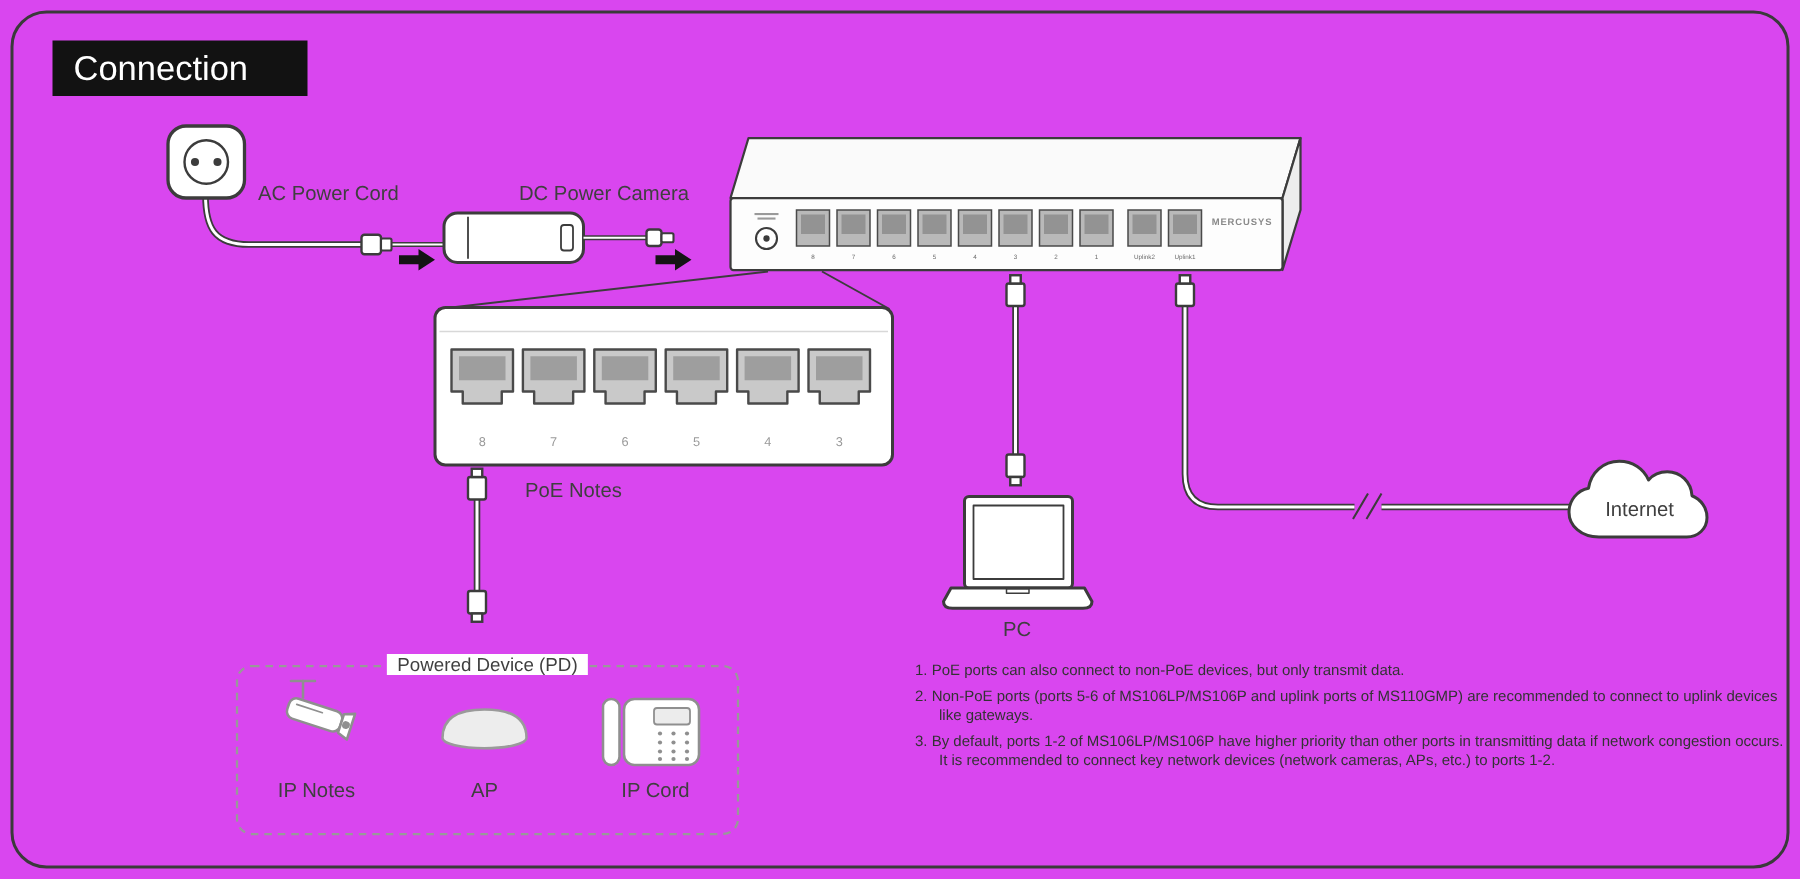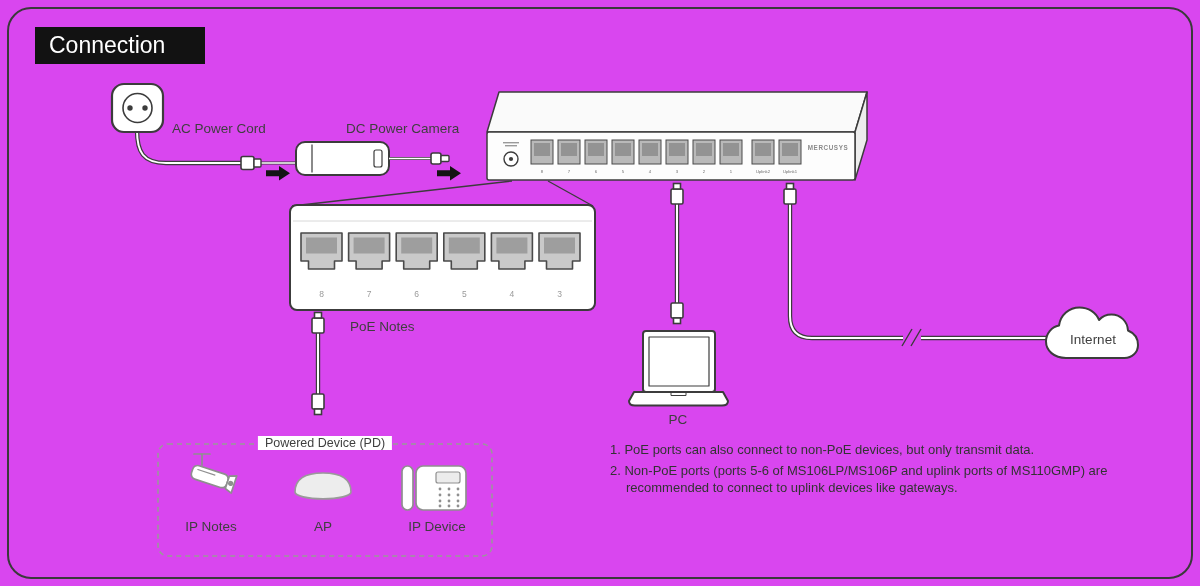--- a/index.html
+++ b/index.html
@@ -8,21 +8,21 @@
   .page-border{position:absolute;left:7px;top:7px;right:7px;bottom:7px;
         border:2px solid #3a3a3a;border-radius:24px;pointer-events:none;}
   .banner{position:absolute;left:35px;top:27px;width:170px;height:37px;box-sizing:border-box;
         background:#121212;color:#ffffff;font-size:23px;line-height:37px;padding-left:14px;}
   .lbl{position:absolute;font-size:13.5px;color:#3f3f3f;white-space:nowrap;}
   .lbl.center{transform:translateX(-50%);}
   .pd-label{position:absolute;left:325px;top:436px;transform:translateX(-50%);
         background:#fff;padding:0 7px;font-size:12.5px;color:#3f3f3f;white-space:nowrap;text-align:right;}
   .notes{position:absolute;left:610px;top:438px;width:580px;}
   .notes-heading{font-size:13px;color:#222;margin-bottom:5px;}
-  .note{font-size:13px;line-height:1.35;color:#333;padding-left:16px;text-indent:-16px;margin-top:3px;}
+  .note{font-size:10px;line-height:1.35;color:#333;padding-left:16px;text-indent:-16px;margin-top:3px;}
   svg text{font-family:"Liberation Sans","DejaVu Sans",sans-serif;}
   .cable-o{fill:none;stroke:#3c3c3c;stroke-width:4.4;}
   .cable-i{fill:none;stroke:#ffffff;stroke-width:2.0;}
   .thin-o{fill:none;stroke:#3c3c3c;stroke-width:3.2;}
   .thin-i{fill:none;stroke:#ffffff;stroke-width:1.4;}
   .tinylabel{font-size:4.2px;fill:#6a6a6a;}
   .bignum{font-size:8.5px;fill:#9a9a9a;}
   .brand{font-size:6.3px;fill:#8a8a8a;letter-spacing:.6px;font-weight:bold;}
 </style>
 </head>
@@ -226,21 +226,22 @@
 
     <path transform="translate(1045,306)" d="M21,52 C9,52 1,44.5 1,35.5 C1,27.5 6.5,21 14,19.5 C15.5,9 24,1.5 34.5,1.5 C43.5,1.5 51,6.5 54,14 C57,10.5 61.5,8.5 66.5,8.5 C75.5,8.5 82.5,15.5 83,24.5 C89,27 93,32.5 93,39 C93,46.5 87,52 79.5,52 Z" fill="#fff" stroke="#3c3c3c" stroke-width="2" stroke-linejoin="round"></path>
   </svg>
 
   <div class="lbl" style="left:172px;top:121px;">AC Power Cord</div>
   <div class="lbl" style="left:346px;top:121px;">DC Power Camera</div>
   <div class="lbl" style="left:350px;top:319px;">PoE Notes</div>
   <div class="pd-label">Powered Device (PD)</div>
   <div class="lbl center" style="left:211px;top:519px;">IP Notes</div>
   <div class="lbl center" style="left:323px;top:519px;">AP</div>
-  <div class="lbl center" style="left:437px;top:519px;">IP Device</div>
+  <div class="lbl center" style="left:437px;top:519px;">IP Cord</div>
   <div class="lbl center" style="left:678px;top:412px;">PC</div>
   <div class="lbl center" style="left:1093px;top:332px;text-align:right;">Internet</div>
 
   <div class="notes">
     <div class="note">1. PoE ports can also connect to non-PoE devices, but only transmit data.</div>
     <div class="note">2. Non-PoE ports (ports 5-6 of MS106LP/MS106P and uplink ports of MS110GMP) are recommended to connect to uplink devices like gateways.</div>
+    <div class="note">3. By default, ports 1-2 of MS106LP/MS106P have higher priority than other ports in transmitting data if network congestion occurs. It is recommended to connect key network devices (network cameras, APs, etc.) to ports 1-2.</div>
   </div>
 </div>
 
 </body></html>

